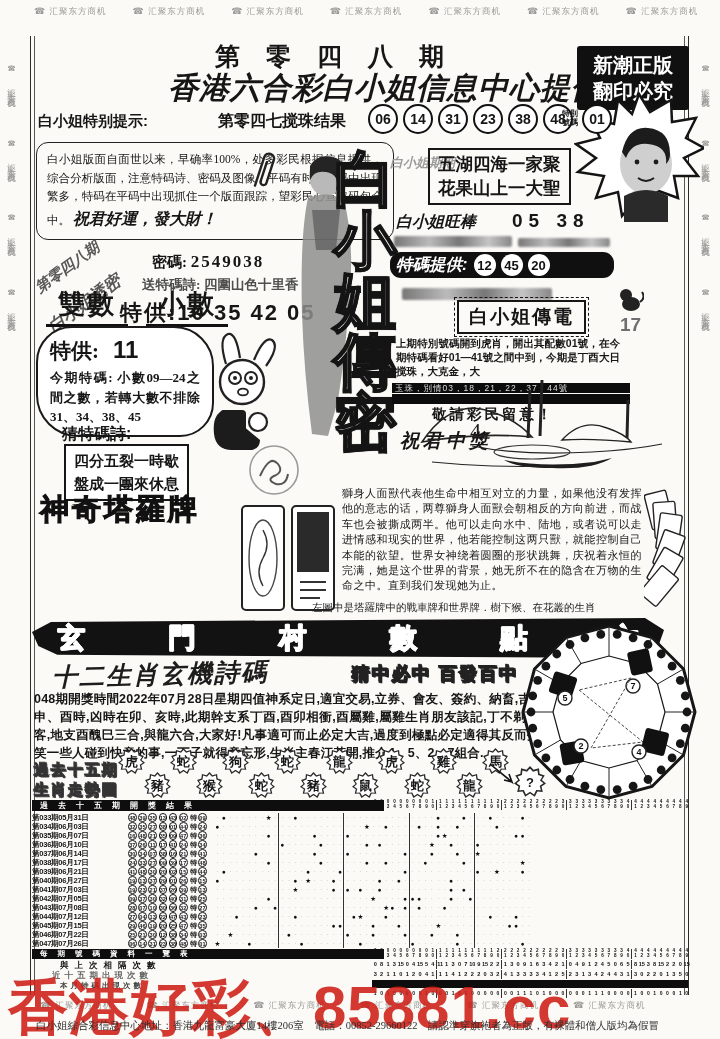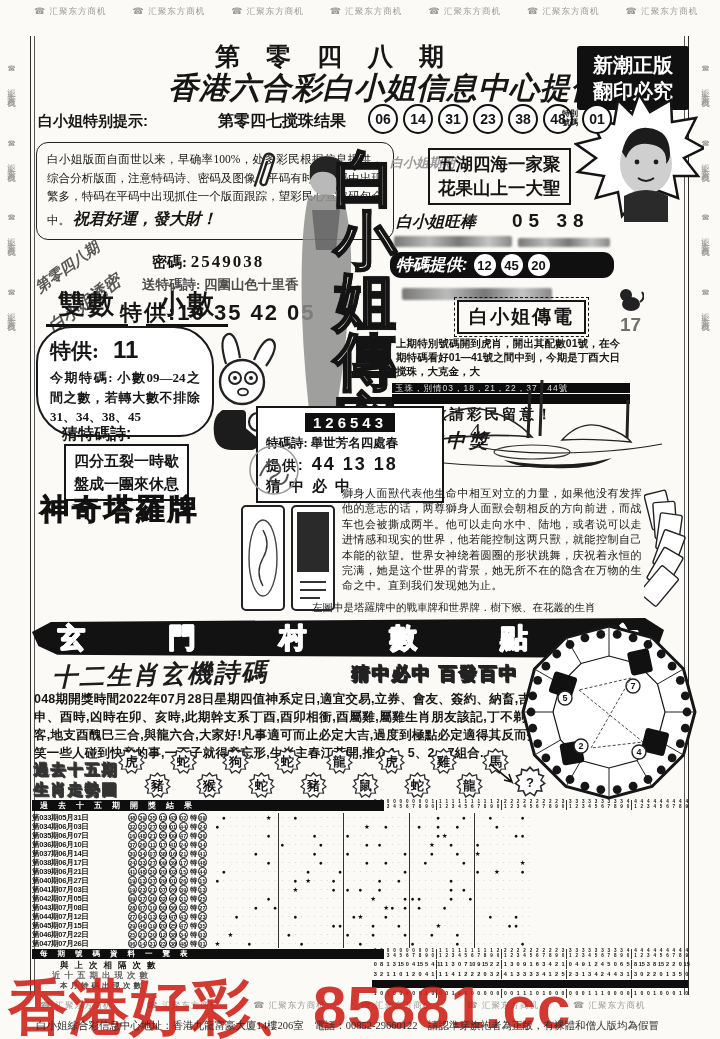--- a/index.html
+++ b/index.html
@@ -289,32 +289,20 @@
     <rect x="24" y="80" width="26" height="34" rx="4" fill="#1c1c1c"></rect>
     <circle cx="62" cy="92" r="9" fill="#fff" stroke="#222" stroke-width="2.2"></circle>
   </svg>
 
   <div class="abs b" style="left:62px;top:424px;font-size:16px;">猜特碼詩:</div>
   <div class="abs verse" style="left:64px;top:444px;">
     <div>四分五裂一時歇</div>
     <div>盤成一團來休息</div>
   </div>
 
-  <div class="abs panel126" style="left:256px;top:406px;width:168px;">
-    <div style="text-align:center;"><span class="invbar">126543</span></div>
-    <div class="serif b" style="font-size:12.5px;margin-top:3px;">
-      <span>特碼詩:</span>
-      <span>舉世芳名四處春</span>
-    </div>
-    <div class="b" style="font-size:18px;margin-top:2px;letter-spacing:2px;">
-      <span style="font-size:14px;">提供:</span>
-      <span>44 13 18</span>
-    </div>
-    <div class="serif b" style="font-size:15px;letter-spacing:8px;margin-top:2px;">猜中必中</div>
-  </div>
   <svg class="abs" style="left:246px;top:442px;" width="56" height="56" viewBox="0 0 56 56">
     <circle cx="28" cy="28" r="24" fill="none" stroke="#9a9a9a" stroke-width="1.6"></circle>
     <path d="M14 34 q10 -22 18 -12 q6 8 -4 12 q-8 4 2 8 q10 2 12 -10" fill="none" stroke="#555" stroke-width="2"></path>
   </svg>
 
   <div class="abs tarot-title" style="left:40px;top:490px;">神奇塔羅牌</div>
   <svg class="abs" style="left:240px;top:502px;" width="96" height="112" viewBox="0 0 96 112">
     <rect x="2" y="4" width="42" height="104" rx="4" fill="#fff" stroke="#222" stroke-width="2"></rect>
     <ellipse cx="23" cy="56" rx="14" ry="38" fill="none" stroke="#444" stroke-width="1.4"></ellipse>
     <path d="M23 28 q8 14 0 28 q-8 14 0 28" stroke="#333" stroke-width="1.4" fill="none"></path>

